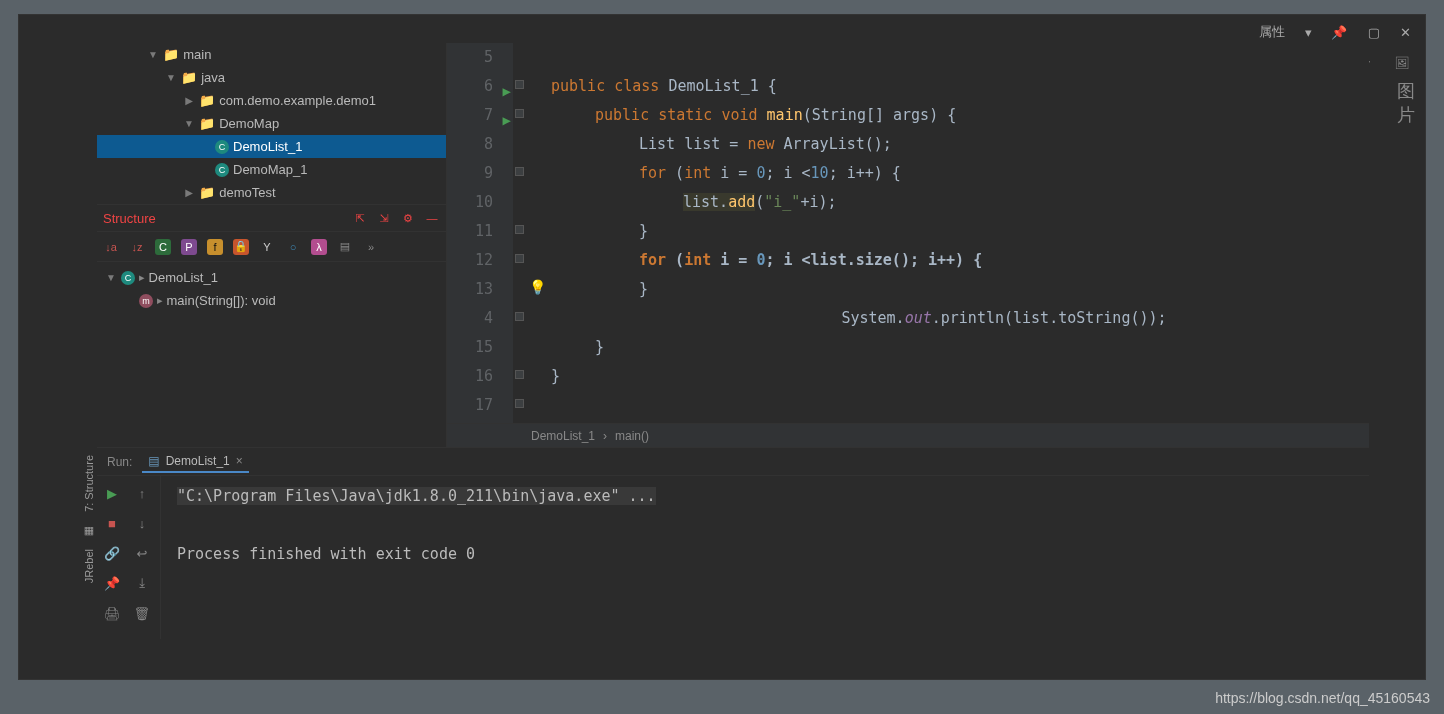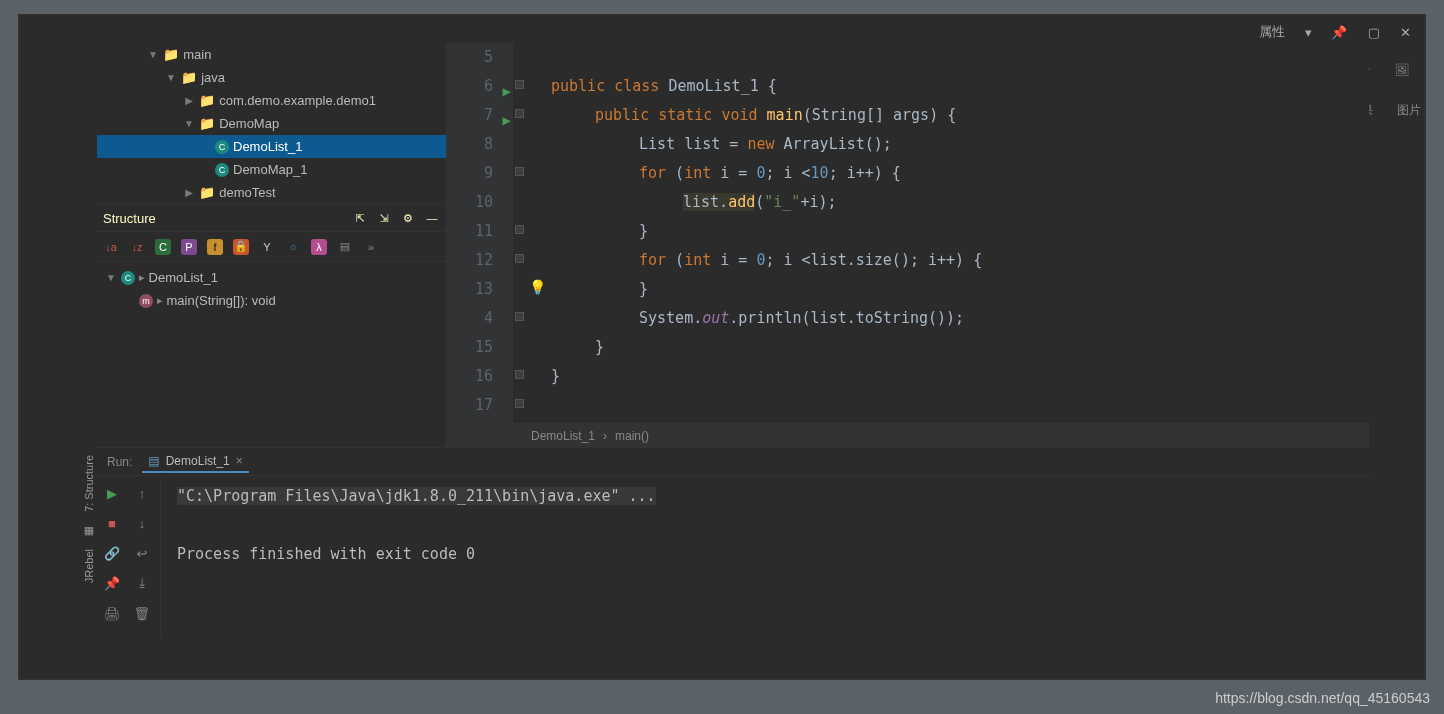--- a/index.html
+++ b/index.html
@@ -110,21 +110,21 @@
 }
 .arrow { color: #7a7a7a; font-size: 10px; width: 12px; text-align: center; }
 .structure-header {
   display: flex;
   align-items: center;
   height: 28px;
   padding: 0 6px;
   border-top: 1px solid #323232;
   border-bottom: 1px solid #323232;
   gap: 8px;
-  color: #fef9c3;
+  color: #ef4444;
 }
 .structure-header .title { flex: 1; }
 .structure-toolbar {
   display: flex;
   align-items: center;
   height: 30px;
   padding: 0 6px;
   gap: 10px;
   border-bottom: 1px solid #323232;
 }
@@ -292,21 +292,21 @@
     <span>▾</span>
     <span class="wctl">📌</span>
     <span class="wctl">▢</span>
     <span class="wctl">✕</span>
   </div>
   <div class="right-tool-panel">
     <div class="row">
       <span>⟳</span>
       <span>🖼</span>
     </div>
-    <div class="row" style="font-size:12px;">
+    <div class="row" style="font-size:18px;">
       <span>效果</span>
       <span>图片</span>
     </div>
   </div>
 
   <div class="left-sidebar-stub">
     <span class="vlabel">7: Structure</span>
     <span>▦</span>
     <span class="vlabel">JRebel</span>
   </div>
@@ -415,23 +415,23 @@
           <span class="bulb" style="top:236px;">💡</span>
         </div>
         <div class="code-col">
           <div>&nbsp;</div>
           <div style="margin-left:-44px;"><span class="kw">public</span> <span class="kw">class</span> <span>DemoList_1</span><span> {</span></div>
           <div><span class="kw">public</span> <span class="kw">static</span> <span class="kw">void</span> <span class="fn">main</span><span>(String[] args) {</span></div>
           <div style="padding-left:44px;"><span>List list = </span><span class="kw">new</span><span> ArrayList();</span></div>
           <div style="padding-left:44px;"><span class="kw">for</span><span> (</span><span class="kw">int</span><span> i = </span><span class="num">0</span><span>; i &lt;</span><span class="num">10</span><span>; i++) {</span></div>
           <div style="padding-left:88px;"><span class="hlw">list.</span><span class="fn hlw">add</span><span>(</span><span class="str">"i_"</span><span>+i);</span></div>
           <div style="padding-left:44px;"><span>}</span></div>
-          <div style="padding-left:44px;"><span class="kw">for</span><span> (</span><span class="kw">int</span><span> i = </span><span class="num">0</span><span>; i &lt;list.size(); i++) {</span></div>
+          <div style="padding-left:44px;font-weight:bold;"><span class="kw">for</span><span> (</span><span class="kw">int</span><span> i = </span><span class="num">0</span><span>; i &lt;list.size(); i++) {</span></div>
           <div style="padding-left:44px;"><span>}</span></div>
-          <div style="padding-left:44px;"><span>System.</span><span class="field">out</span><span>.println(list.toString());</span></div>
+          <div style="padding-left:44px;text-align:center;"><span>System.</span><span class="field">out</span><span>.println(list.toString());</span></div>
           <div><span>}</span></div>
           <div style="margin-left:-44px;"><span>}</span></div>
         </div>
       </div>
       <div class="breadcrumb">
         <span>DemoList_1</span>
         <span>›</span>
         <span>main()</span>
       </div>
     </div>

